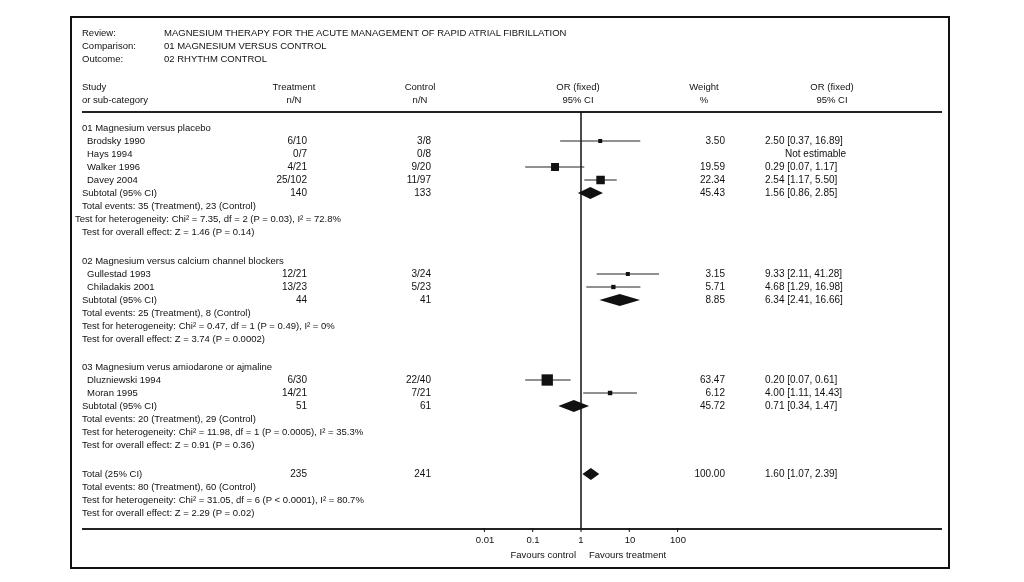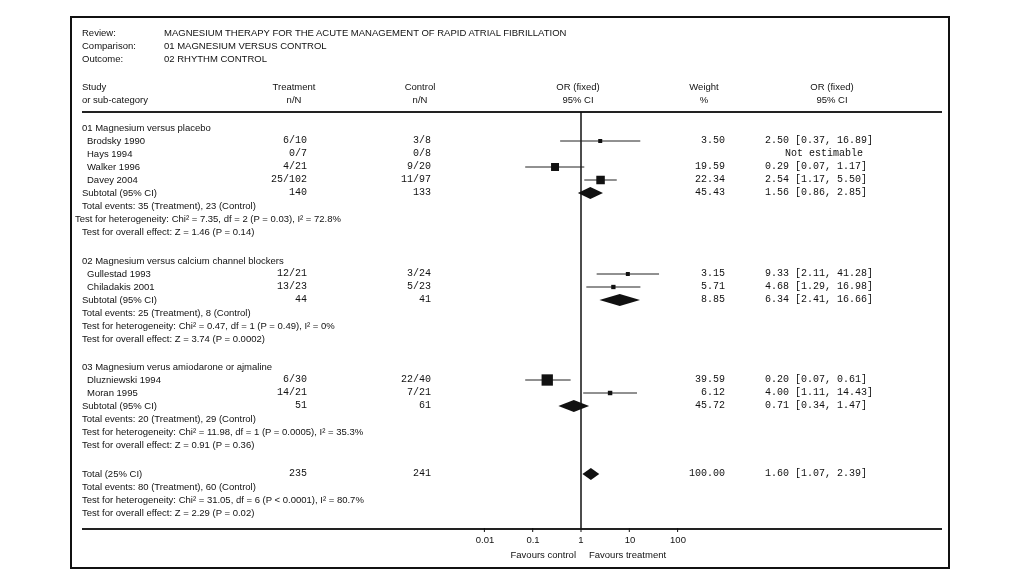--- a/index.html
+++ b/index.html
@@ -1,21 +1,21 @@
 <!DOCTYPE html>
 <html><head>
 <meta charset="utf-8">
 <style>
   html, body { margin: 0; padding: 0; background: #ffffff; }
   body { width: 1024px; height: 582px; position: relative; overflow: hidden;
          font-family: "Liberation Sans", sans-serif; color: #111; }
   #frame { position: absolute; left: 70px; top: 16px; width: 880px; height: 553px;
            border: 2px solid #111; box-sizing: border-box; }
   .t { position: absolute; font-size: 9.5px; white-space: nowrap; line-height: 12px; }
-  .mono { font-family: Liberation Mono, monospace; font-size: 10px; }
+  .mono { font-family: Liberation Sans, sans-serif; font-size: 10px; }
   .ctr { transform: translateX(-50%); text-align: center; }
   .rt { transform: translateX(-100%); text-align: right; }
   .hline { position: absolute; height: 1.5px; background: #222; }
   svg { position: absolute; left: 0; top: 0; }
 </style>
 </head>
 <body>
 
 <div id="frame"></div>
 
@@ -95,21 +95,21 @@
 <div class="t mono" style="left:765px;top:294px">6.34 [2.41, 16.66]</div>
 
 <div class="t" style="left:82px;top:307px">Total events: 25 (Treatment), 8 (Control)</div>
 <div class="t" style="left:82px;top:320px">Test for heterogeneity: Chi² = 0.47, df = 1 (P = 0.49), I² = 0%</div>
 <div class="t" style="left:82px;top:333px">Test for overall effect: Z = 3.74 (P = 0.0002)</div>
 
 <div class="t" style="left:82px;top:361px">03 Magnesium verus amiodarone or ajmaline</div>
 <div class="t" style="left:87px;top:374px">Dluzniewski 1994</div>
 <div class="t mono rt" style="left:307px;top:374px">6/30</div>
 <div class="t mono rt" style="left:431px;top:374px">22/40</div>
-<div class="t mono rt" style="left:725px;top:374px">39.59</div>
+<div class="t mono rt" style="left:725px;top:374px">63.47</div>
 <div class="t mono" style="left:765px;top:374px">0.20 [0.07, 0.61]</div>
 
 <div class="t" style="left:87px;top:387px">Moran 1995</div>
 <div class="t mono rt" style="left:307px;top:387px">14/21</div>
 <div class="t mono rt" style="left:431px;top:387px">7/21</div>
 <div class="t mono rt" style="left:725px;top:387px">6.12</div>
 <div class="t mono" style="left:765px;top:387px">4.00 [1.11, 14.43]</div>
 
 <div class="t" style="left:82px;top:400px">Subtotal (95% CI)</div>
 <div class="t mono rt" style="left:307px;top:400px">51</div>

